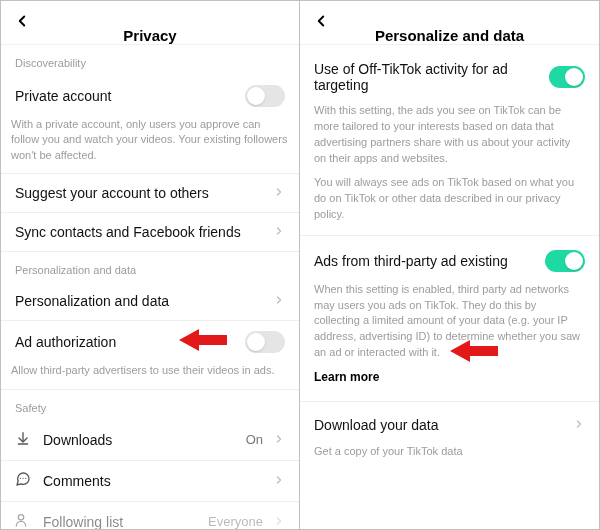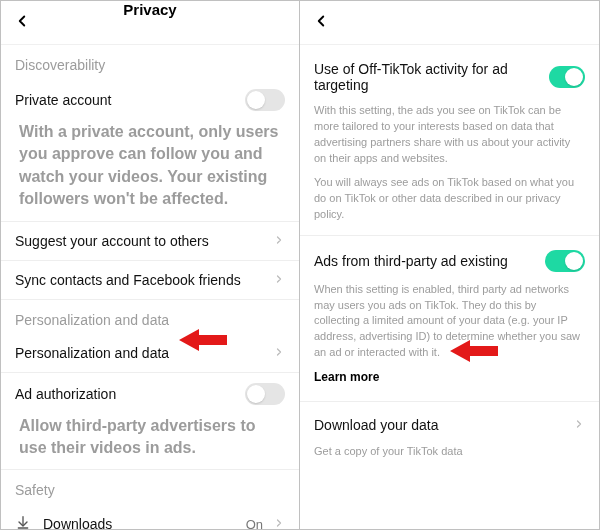--- a/index.html
+++ b/index.html
@@ -1,26 +1,26 @@
 <!DOCTYPE html>
 <html><head>
 <meta charset="utf-8">
 <style>
 * { margin: 0; padding: 0; box-sizing: border-box; }
 body { font-family: -apple-system, BlinkMacSystemFont, "Segoe UI", Helvetica, Arial, sans-serif; background: #fff; width: 600px; height: 530px; overflow: hidden; }
 .container { display: flex; width: 600px; height: 530px; border: 1px solid #c0c0c0; }
 .panel { width: 50%; height: 100%; background: #fff; position: relative; overflow: hidden; }
 .panel-left { border-right: 1px solid #c0c0c0; }
-.header { height: 44px; display: flex; align-items: flex-start; justify-content: center; position: relative; border-bottom: 1px solid #f0f0f0; }
+.header { height: 44px; display: flex; align-items: flex-end; justify-content: center; position: relative; border-bottom: 1px solid #f0f0f0; }
 .back { position: absolute; left: 12px; top: 50%; transform: translateY(-50%); cursor: pointer; }
 .title { font-weight: 600; font-size: 15px; color: #000; }
-.section-label { font-size: 14px; color: #9c9c9c; padding: 12px 14px 6px; }
+.section-label { font-size: 11px; color: #9c9c9c; padding: 12px 14px 6px; }
 .row { padding: 10px 14px; display: flex; align-items: center; justify-content: space-between; position: relative; }
 .row-title { font-size: 14px; color: #111; }
-.row-sub { font-size: 16px; color: #9c9c9c; padding: 0 18px 10px; line-height: 1.4; font-weight: bold; }
+.row-sub { font-size: 11px; color: #9c9c9c; padding: 0 10px 10px; line-height: 1.4; }
 .divider { height: 1px; background: #eee; margin: 0; }
 .chevron { flex-shrink: 0; }
 .toggle { width: 40px; height: 22px; border-radius: 11px; position: relative; }
 .toggle-off { background: #e5e5e5; }
 .toggle-on { background: #1ed9a3; }
 .knob { width: 18px; height: 18px; border-radius: 50%; background: #fff; position: absolute; top: 2px; box-shadow: 0 1px 2px rgba(0,0,0,.15); }
 .toggle-off .knob { left: 2px; }
 .toggle-on .knob { right: 2px; }
 .row-icon { margin-right: 12px; flex-shrink: 0; }
 .row-left { display: flex; align-items: center; }
@@ -168,20 +168,21 @@
     </div>
   </div>
 
   <div class="panel">
     <div class="header">
       <span class="back">
         <svg width="18" height="18" viewBox="0 0 24 24" fill="none" stroke="#000" stroke-width="2.5" stroke-linecap="round" stroke-linejoin="round">
             <polyline points="15 18 9 12 15 6"></polyline>
           </svg>
       </span>
+      <span class="title">Personalize and data</span>
     </div>
 
     <div class="row" style="padding-top:16px;">
       <span class="row-title" style="padding-right:8px;">Use of Off-TikTok activity for ad targeting</span>
       <span class="toggle toggle-on">
           <span class="knob"></span>
         </span>
     </div>
     <div class="p2-desc">With this setting, the ads you see on TikTok can be more tailored to your interests based on data that advertising partners share with us about your activity on their apps and websites.</div>
     <div class="p2-desc">You will always see ads on TikTok based on what you do on TikTok or other data described in our privacy policy.</div>

